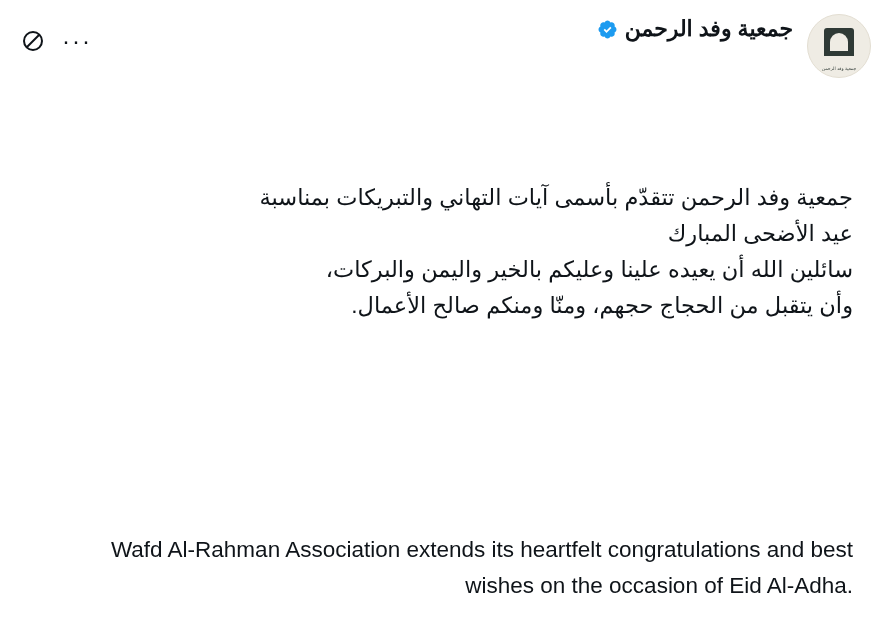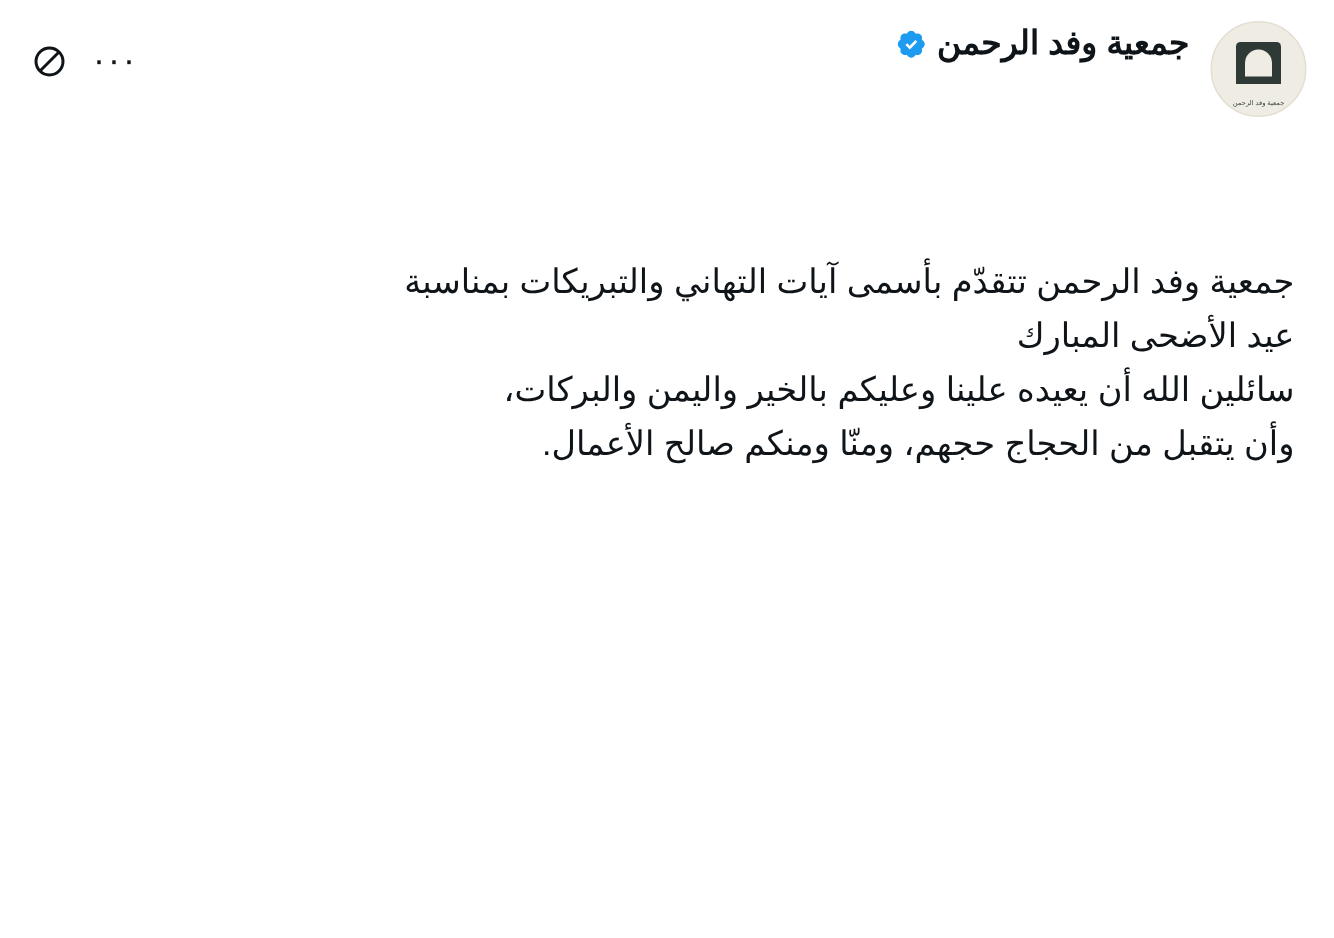--- a/index.html
+++ b/index.html
@@ -140,21 +140,21 @@
     padding: 0 4px;
     direction: rtl;
     text-align: right;
     font-size: 22.5px;
     line-height: 36px;
     color: #0f1419;
     white-space: pre-wrap;
     word-wrap: break-word;
   }
   .para {
-    margin: 4px;
+    margin: 14px;
     white-space: pre-wrap;
   }
   .blank-line {
     height: 36px;
   }
   .para.latin {
     direction: rtl;
     text-align: right;
     unicode-bidi: plaintext;
   }
@@ -194,18 +194,19 @@
     </div>
 
   </div>
 
   <div class="tweet-body">
     <div class="para">جمعية وفد الرحمن تتقدّم بأسمى آيات التهاني والتبريكات بمناسبة
 عيد الأضحى المبارك
 سائلين الله أن يعيده علينا وعليكم بالخير واليمن والبركات،
 وأن يتقبل من الحجاج حجهم، ومنّا ومنكم صالح الأعمال.</div>
     <div class="blank-line"></div>
+    <div class="para latin">Wafd Al-Rahman Association extends its heartfelt congratulations and best wishes on the occasion of Eid Al-Adha.</div>
     
     
     
   </div>
 
 </div>
 
 </body></html>

